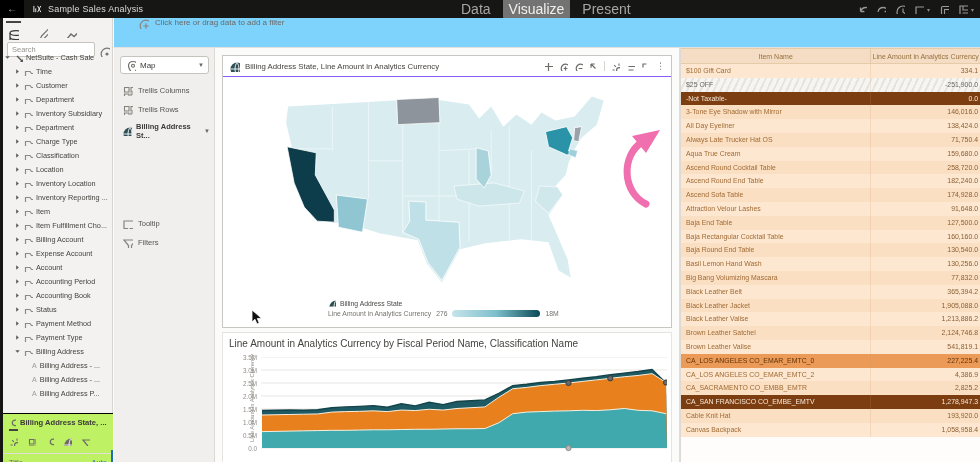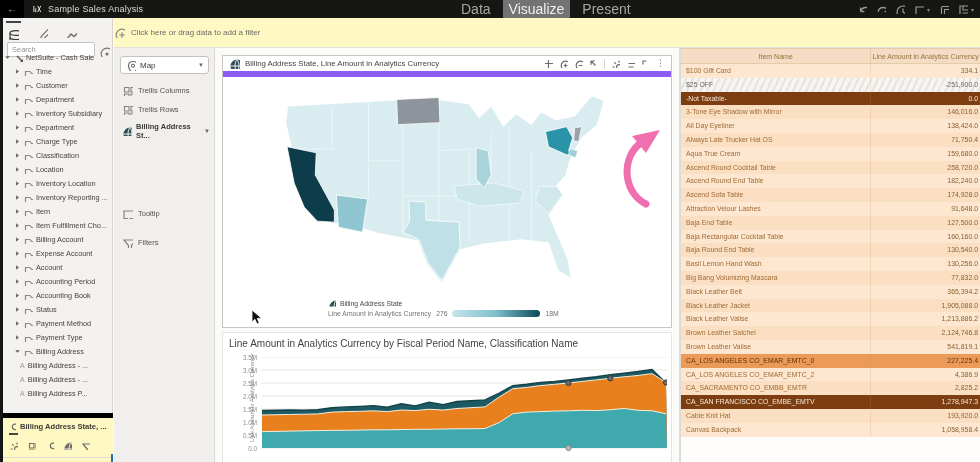--- a/index.html
+++ b/index.html
@@ -26,52 +26,52 @@
   .dp-tabs{position:absolute;left:6px;top:3px;display:flex;gap:14px;color:#6e6c68;}
   .dp-tab{padding:3px 2px 4px;}
   .dp-tab.active{color:#3a3835;border-top:2px solid #444;}
   .dp-search{position:absolute;left:7px;top:24px;width:88px;height:15px;background:#fff;border:1px solid #c7c4c0;border-radius:2px;font-size:7.5px;color:#55534f;padding:0 4px;}
   .dp-search::placeholder{color:#97948f;}
   .dp-searchopt{position:absolute;left:99px;top:25px;color:#7a7773;}
   .tree{position:absolute;left:4px;top:32px;width:108px;}
   .trow{display:flex;align-items:center;height:14px;gap:3px;font-size:7.3px;color:#45433f;white-space:nowrap;overflow:hidden;cursor:default;}
   .trow .car{width:7px;height:7px;color:#5c5a56;flex:0 0 auto;}
   .trow .fic{color:#8b8984;}
-  .trow.attr{padding-left:16px;color:#45433f;}
+  .trow.attr{padding-left:28px;color:#45433f;}
   .aicon{font-size:7px;color:#9b9893;font-style:normal;}
-  .dp-props{position:absolute;left:3px;top:395px;width:110px;height:49px;border-top:5px solid #000000;background:#fef9c3;}
+  .dp-props{position:absolute;left:3px;top:395px;width:110px;height:49px;border-top:1px solid #000000;background:#bef264;}
   .dp-props-h{display:flex;align-items:center;gap:4px;font-size:7.6px;font-weight:bold;color:#3c3a36;padding:4px 4px 2px;white-space:nowrap;overflow:hidden;}
   .dp-props-icons{display:flex;gap:9px;padding:3px 6px;color:#6e6c68;border-bottom:1px solid #e0ddd9;}
   .dp-props-icons .active-ic{border-top:2px solid #444;padding-top:1px;margin-top:-3px;}
   .dp-title-row{display:flex;justify-content:space-between;align-items:center;font-size:7.5px;color:#6a6763;padding:4px 6px 0;}
   .dp-title-auto{color:#1b6fb5;}
   .dp-blue-edge{position:absolute;right:0;top:36px;width:2px;height:13px;background:#1b6fb5;}
 
   
-  .filterbar{position:absolute;left:114px;top:18px;width:866px;height:30px;background:#fef9c3;border-bottom:1px solid #e3e1dd;display:flex;align-items:center;gap:6px;padding-left:0;color:#6b6965;}
+  .filterbar{position:absolute;left:114px;top:18px;width:866px;height:30px;background:#7dd3fc;border-bottom:1px solid #e3e1dd;display:flex;gap:6px;padding-left:24px;color:#6b6965;}
   .filterbar span{font-size:8px;}
 
   
   .grammar{position:absolute;left:114px;top:48px;width:101px;height:414px;background:#f1efed;border-right:1px solid #dcd9d5;}
   .g-select{position:absolute;left:6px;top:8px;width:89px;height:18px;background:#fff;border:1px solid #c6c3bf;border-radius:3px;display:flex;align-items:center;gap:4px;padding:0 4px;font-size:8px;color:#3c3a37;cursor:pointer;}
   .g-select .gcaret{margin-left:auto;font-size:6px;color:#6a6864;}
   .g-item{position:absolute;left:8px;display:flex;align-items:center;gap:5px;font-size:7.5px;color:#55534f;cursor:default;}
   .g-item svg.ic{color:#85827d;}
   .g-layer{position:absolute;left:8px;display:flex;align-items:center;gap:4px;font-size:7.5px;font-weight:bold;color:#3b3936;width:88px;}
   .g-layer .gcaret{margin-left:auto;font-size:6px;color:#6a6864;}
   .g-box{position:absolute;left:5px;width:91px;height:32px;background:#e9e6e2;border:1px solid #ccc9c4;border-radius:3px;padding:2px 3px;}
   .g-box-lab{display:flex;align-items:center;gap:3px;font-size:6.8px;color:#5c5a56;}
   .g-pill{margin-top:2px;height:13px;background:#fff;border:1px solid #c6c3bf;border-radius:2px;display:flex;align-items:center;gap:3px;padding:0 3px;font-size:7.3px;color:#3c3a37;cursor:grab;}
   .g-pill .red{color:#c0392b;}
   .boxchip{display:inline-block;width:8px;height:8px;border:1px solid #9a9792;border-radius:1px;font-size:6px;line-height:8px;text-align:center;color:#7c7974;}
 
   
   .canvas{position:absolute;left:215px;top:48px;width:465px;height:414px;background:#fbfbfa;border-right:1px solid #e0ddd9;}
   .mapcard{position:absolute;left:7px;top:7px;width:450px;height:273px;background:#fff;border:1px solid #c9c6c2;}
-  .mc-head{display:flex;align-items:center;gap:5px;height:21px;padding:0 6px;border-bottom:6px solid #8b5cf6;}
+  .mc-head{display:flex;align-items:center;gap:5px;height:21px;padding:0 6px;border-bottom:1px solid #8b5cf6;}
   .mc-title{font-size:7.8px;color:#45433f;white-space:nowrap;overflow:hidden;}
   .mc-tools{margin-left:auto;display:flex;align-items:center;gap:6px;color:#6e6c68;}
   .mc-tools svg.ic{width:9px;height:9px;}
   .mc-sep{width:1px;height:10px;background:#d8d5d1;}
   .kebab{font-size:9px;color:#6e6c68;line-height:9px;}
   .usmap{position:absolute;left:45px;top:34px;}
   .maplegend{position:absolute;left:105px;top:243px;width:280px;font-size:6.8px;color:#4a4844;}
   .ml-r1{display:flex;align-items:center;gap:4px;margin-bottom:3px;}
   .ml-r2{display:flex;align-items:center;gap:5px;color:#76736e;}
   .ml-grad{width:88px;height:7px;border-radius:4px;background:linear-gradient(90deg,#c6e4ea,#7dbfcc,#0b4a57);}
@@ -557,21 +557,21 @@
         </svg>
         <span>Trellis Rows</span>
     </div>
     <div class="g-layer" style="top:74px">
       <svg class="ic" style="width:10px;height:10px;color:#2f4f56">
           <use href="#i-globedark"></use>
         </svg>
       <span>Billing Address St...</span>
       <span class="gcaret">▼</span>
     </div>
-    <div class="g-item" style="top:160px">
+    <div class="g-item" style="top:170px">
       <svg class="ic">
           <use href="#i-tip"></use>
         </svg>
         <span>Tooltip</span>
     </div>
     <div class="g-item" style="top:189px">
       <svg class="ic">
           <use href="#i-funnel"></use>
         </svg>
         <span>Filters</span>

